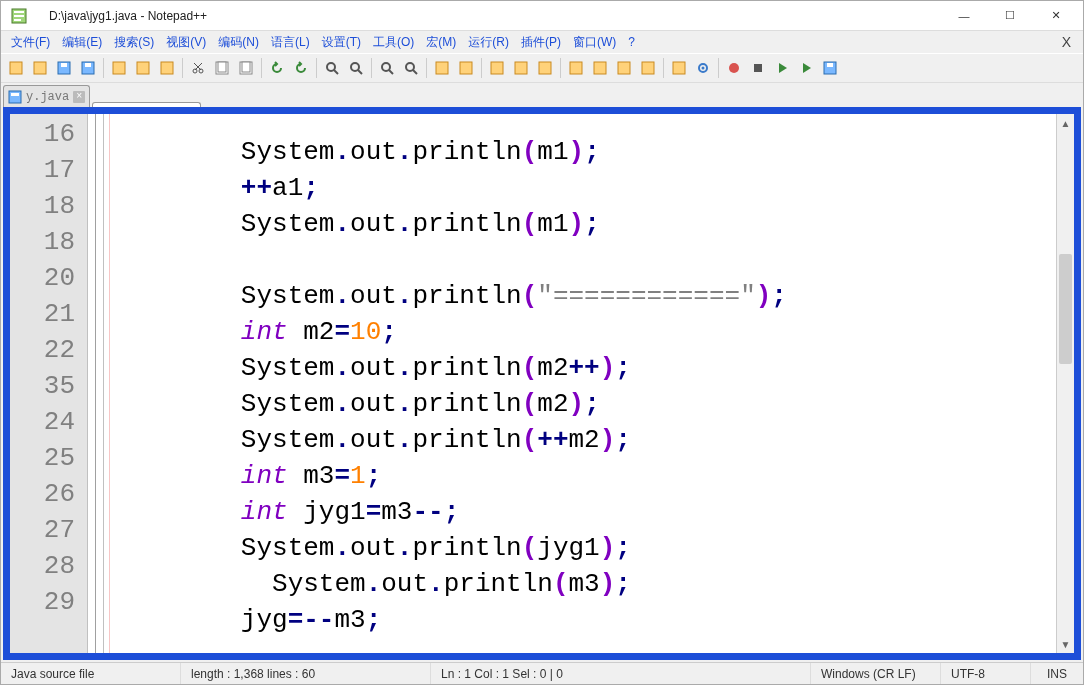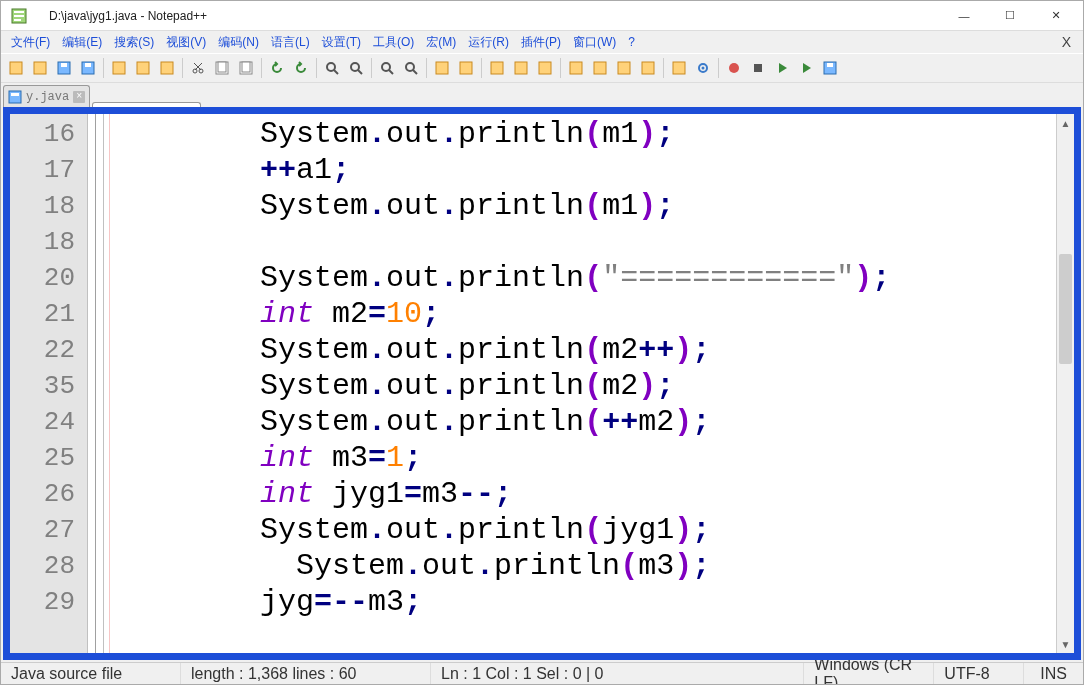--- a/index.html
+++ b/index.html
@@ -32,34 +32,34 @@
 .tab .close-x { width: 12px; height: 12px; display: flex; align-items: center; justify-content: center; font-size: 10px; color: #fff; background:#d9534f; border-radius:1px;}
 .tab.inactive .close-x { background:#bbb; }
 
 
 .editor-frame { flex: 1; display: flex; border: 7px solid #1d4ed8; margin: 0 2px 2px 2px; background: #fff; position: relative; }
 .gutter { width: 78px; background: #e4e4e4; border-right: 1px solid #c0c0c0; font-family: "Consolas","Courier New",monospace; font-size: 26px; color: #808080; text-align: right; padding-right: 12px; padding-top: 2px; }
 .gutter div { height: 36px; line-height: 36px; }
 .fold-margin { width: 16px; background: #fff; border-right: 1px solid #c0c0c0; position:relative;}
 .fold-margin::before{content:"";position:absolute;left:7px;top:0;bottom:0;width:1px;background:#a0a0a0;}
 .edge-margin { width: 6px; background:#fff; border-right:1px solid #f7c6c6;}
-.code { flex: 1; font-family: "Consolas","Courier New",monospace; font-size: 30px; color: #000; padding: 2px 0 0 6px; white-space: pre; line-height: 36px; overflow:hidden;}
+.code { flex: 1; font-family: "Consolas","Courier New",monospace; font-size: 26px; color: #000; padding: 20px 0 0 6px; white-space: pre; line-height: 36px; overflow:hidden;}
 .code .line { height: 36px; }
 .k-op { color: #000080; font-weight: bold; }
 .k-paren { color: #8000c0; font-weight: bold; }
 .k-num { color: #ff8000; }
 .k-str { color: #808080; }
 .k-int { color: #8000c0; font-style: italic; }
 .scrollbar-v { width: 18px; background: #f0f0f0; border-left: 1px solid #ccc; position: relative; }
 .scroll-thumb { position: absolute; left: 2px; right: 2px; top: 140px; height: 110px; background: #cdcdcd; border-radius: 2px; }
 .scroll-arrow { position:absolute; left:0;right:0;height:18px; display:flex;align-items:center;justify-content:center;color:#666;font-size:10px;}
 .scroll-arrow.up{top:0;} .scroll-arrow.down{bottom:0;}
 
 
-.statusbar { height: 22px; background: #f0f0f0; border-top: 1px solid #ccc; display: flex; align-items: center; font-size: 16px; color: #333; }
+.statusbar { height: 22px; background: #f0f0f0; border-top: 1px solid #ccc; display: flex; align-items: center; font-size: 12px; color: #333; }
 .statusbar .cell { padding: 0 10px; height: 100%; display: flex; align-items: center; border-right: 1px solid #ddd; }
 .statusbar .flex { flex: 1; }
 .statusbar .cell.last{border-right:none; padding:0 16px;}
 
 svg { display: block; }
 </style>
 </head>
 <body>
 
 <div class="titlebar">

